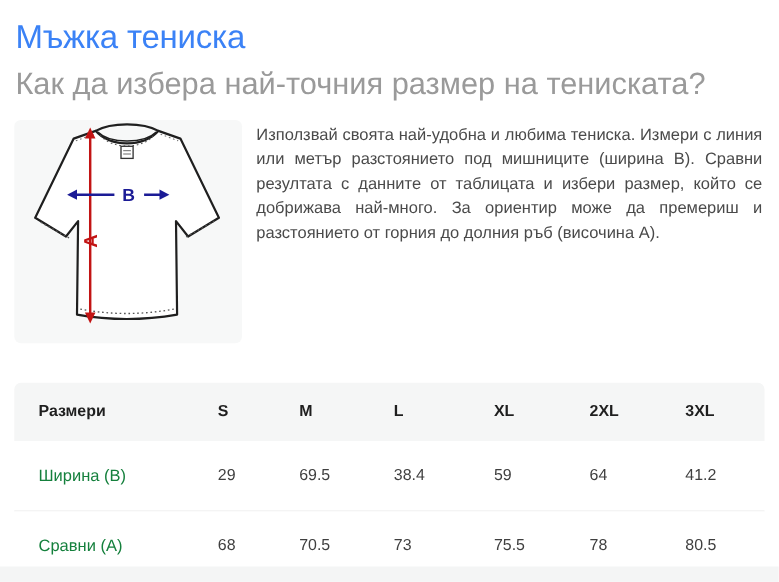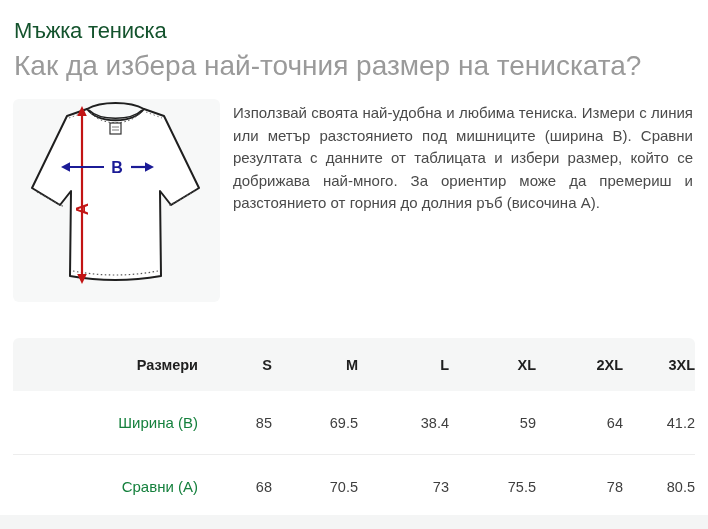--- a/index.html
+++ b/index.html
@@ -5,21 +5,21 @@
   html, body { margin:0; padding:0; }
   body {
     width:708px; height:529px;
     background:#ffffff;
     font-family:"Liberation Sans", sans-serif;
     overflow:hidden;
     position:relative;
   }
   .header { padding:18px 15px 0 14px; }
   .title {
-    font-size:22px; font-weight:500; color:#14532d;
+    font-size:30px; font-weight:500; color:#3b82f6;
     line-height:1.15; letter-spacing:-0.2px;
   }
   .subtitle {
     font-size:28px; font-weight:400; color:#9a9a9a;
     margin-top:7px; line-height:1.15;
   }
   .content { display:flex; margin-top:17px; padding:0 15px 0 13px; gap:13px; }
   .diagram {
     width:207px; height:203px; flex:none;
     background:#f7f8f8; border-radius:6px;
@@ -34,21 +34,20 @@
     text-align:justify;
   }
   .intro p { margin:0; }
   .intro p + p { margin-top:25px; }
   .size-table { margin:36px 13px 0 13px; width:682px; }
   .t-grid {
     display:grid;
     grid-template-columns:163px 74px 86px 91px 87px 87px 1fr;
     align-items:center;
     padding-left:22px;
-    text-align:right;
   }
   .thead {
     height:53px;
     background:#f5f6f6;
     border-radius:6px 6px 0 0;
     font-weight:bold; font-size:14.5px; color:#1f1f1f;
   }
   .trow { height:63px; background:#ffffff; font-size:14.5px; color:#3f3f3f; }
   .trow.with-sep { border-bottom:1px solid #ededed; }
   .trow .col-label { color:#15803d; font-size:15px; }
@@ -112,21 +111,21 @@
     <div class="col-label">Размери</div>
     <div>S</div>
     <div>M</div>
     <div>L</div>
     <div>XL</div>
     <div>2XL</div>
     <div>3XL</div>
   </div>
   <div class="t-grid trow with-sep">
     <div class="col-label">Ширина (B)</div>
-    <div>85</div>
+    <div>29</div>
     <div>69.5</div>
     <div>38.4</div>
     <div>59</div>
     <div>64</div>
     <div>41.2</div>
   </div>
   <div class="t-grid trow">
     <div class="col-label">Сравни (A)</div>
     <div>68</div>
     <div>70.5</div>

